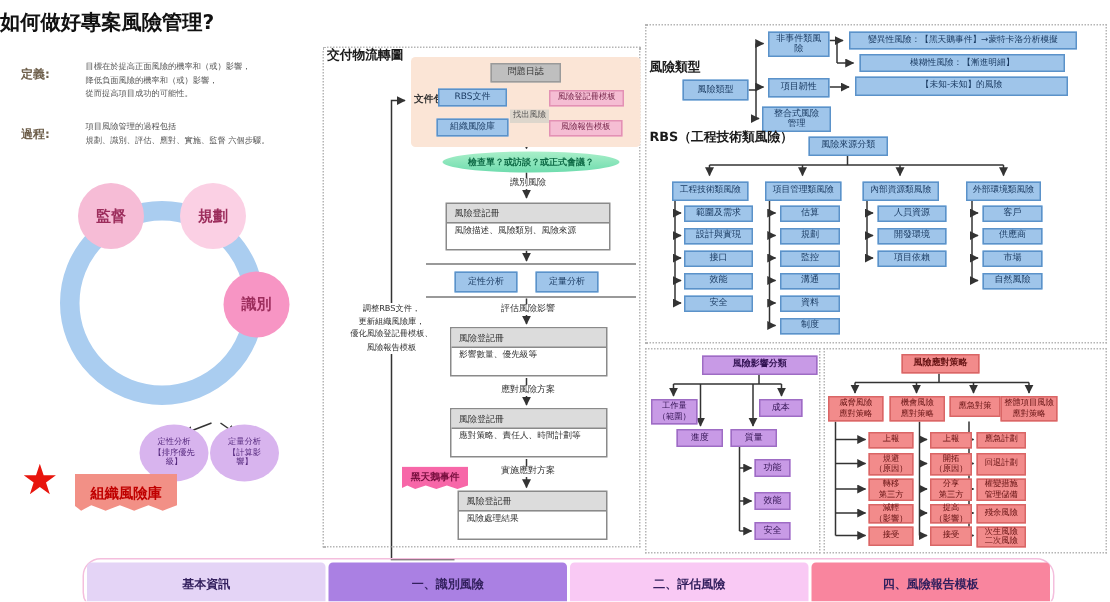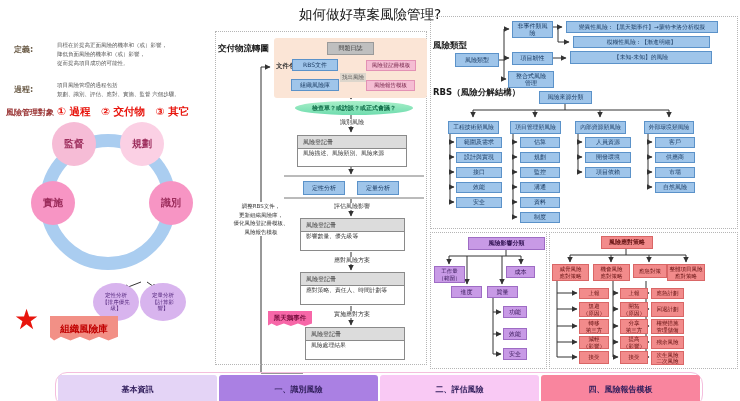--- a/index.html
+++ b/index.html
@@ -23,21 +23,21 @@
   .circ{position:absolute;width:44px;height:44px;border-radius:50%;display:flex;align-items:center;
         justify-content:center;font-size:10px;font-weight:bold;color:#9c2d5c;}
   .ell{position:absolute;width:46px;height:38px;border-radius:50%;background:#d8b4ee;color:#54277d;
        font-size:5.5px;display:flex;align-items:center;justify-content:center;text-align:center;
        white-space:pre-line;line-height:1.18;}
   .ring{position:absolute;left:40px;top:134px;width:110px;height:110px;border:13px solid #aacdf0;border-radius:50%;}
   .fbar{position:absolute;left:55px;top:372px;width:648px;height:35px;border:1px solid #f4bedd;
         border-radius:12px;display:flex;gap:2px;padding:2px;box-sizing:border-box;}
   .fseg{flex:1;display:flex;align-items:center;justify-content:center;font-size:8px;font-weight:bold;
         color:#33205e;border-radius:3px;}
-  .title{position:absolute;left:0;top:6px;width:740px;text-align:center;font-size:13.5px;font-weight:normal;color:#111;}
+  .title{position:absolute;left:0;top:6px;width:740px;font-size:13.5px;font-weight:bold;color:#111;}
 </style>
 </head>
 <body>
 
 <div class="stage">
 
   <svg class="abs" width="740" height="401" style="left:0;top:0">
     <defs>
       <marker id="ah" markerWidth="7" markerHeight="7" refX="5.5" refY="3" orient="auto">
         <path d="M0,0 L6,3 L0,6 Z" fill="#333"></path>
@@ -147,42 +147,37 @@
   <div class="title">如何做好專案風險管理?</div>
 
   <div class="abs" style="left:14px;top:44px;font-size:8px;font-weight:bold;color:#6e5f4b">定義:</div>
   <div class="abs" style="left:57px;top:41px;width:156px;font-size:5.5px;line-height:1.6;color:#555;white-space:pre-line">目標在於提高正面風險的機率和（或）影響，
 降低負面風險的機率和（或）影響，
 從而提高項目成功的可能性。</div>
   <div class="abs" style="left:14px;top:84px;font-size:8px;font-weight:bold;color:#6e5f4b">過程:</div>
   <div class="abs" style="left:57px;top:81px;width:156px;font-size:5.5px;line-height:1.6;color:#555;white-space:pre-line">項目風險管理的過程包括
 規劃、識別、評估、應對、實施、監督 六個步驟。</div>
 
-  <div class="abs" style="left:6px;top:105px;display:flex;align-items:baseline;gap:3px">
-    <span style="font-size:8px;font-weight:bold;color:#993333">風險管理對象</span>
-    <span style="font-size:10.5px;font-weight:bold;color:#e8150d">① 過程　② 交付物　③ 其它</span>
-  </div>
 
   <div class="ring"></div>
   <div class="circ" style="left:52px;top:122px;background:#f6bcd6">監督</div>
   <div class="circ" style="left:120px;top:122px;background:#fbd0e4">規劃</div>
-  <div class="circ" style="left:31px;top:181px;background:#f795c4">實施</div>
   <div class="circ" style="left:149px;top:181px;background:#f795c4">識別</div>
 
   <div class="ell" style="left:93px;top:283px">定性分析
 【排序優先
 級】</div>
   <div class="ell" style="left:140px;top:283px">定量分析
 【計算影
 響】</div>
 
   <div class="abs" style="left:14px;top:306px;font-size:28px;color:#e8150d;line-height:1">★</div>
   <div class="abs" style="left:50px;top:316px;width:68px;height:26px;background:#f29086;display:flex;align-items:center;justify-content:center;font-size:9.5px;font-weight:bold;color:#c00000;clip-path:polygon(0 0,100% 0,100% 80%,86% 94%,72% 80%,58% 94%,44% 80%,30% 94%,16% 80%,6% 94%,0 82%)">組織風險庫</div>
 
-  <div class="sec" style="left:218px;top:44px">交付物流轉圖</div>
+  <div class="sec" style="left:218px;top:33px">交付物流轉圖</div>
 
   <div class="abs" style="left:274px;top:38px;width:153px;height:60px;background:#fbe5d6;border-radius:3px"></div>
   <div class="abs" style="left:276px;top:62px;width:24px;font-size:6.5px;font-weight:bold;color:#333">文件包</div>
   <div class="box grayb" style="left:327px;top:42px;width:47px;height:13px">問題日誌</div>
   <div class="box blue" style="left:292px;top:59px;width:46px;height:12px">RBS文件</div>
   <div class="box blue" style="left:291px;top:79px;width:48px;height:12px">組織風險庫</div>
   <div class="box pinkt" style="left:366px;top:60px;width:50px;height:11px;font-size:5.5px">風險登記冊模板</div>
   <div class="box pinkt" style="left:366px;top:80px;width:49px;height:11px;font-size:5.5px">風險報告模板</div>
   <div class="box" style="left:340px;top:73px;width:26px;height:9px;background:#ddd6cc;color:#555;font-size:5.5px">找出風險</div>
 
@@ -225,21 +220,21 @@
   <div class="box blue" style="left:455px;top:53px;width:44px;height:14px">風險類型</div>
   <div class="box blue" style="left:512px;top:21px;width:41px;height:17px">非事件類風
 險</div>
   <div class="box blue" style="left:566px;top:21px;width:152px;height:12px;font-size:5.8px">變異性風險：【黑天鵝事件】→蒙特卡洛分析模擬</div>
   <div class="box blue" style="left:573px;top:36px;width:137px;height:12px;font-size:5.8px">模糊性風險：【漸進明細】</div>
   <div class="box blue" style="left:512px;top:52px;width:41px;height:13px">項目韌性</div>
   <div class="box blue" style="left:570px;top:51px;width:142px;height:13px;font-size:5.8px">【未知-未知】的風險</div>
   <div class="box blue" style="left:508px;top:71px;width:46px;height:17px">整合式風險
 管理</div>
 
-  <div class="sec" style="left:433px;top:88px">RBS（風險分解結構）</div>
+  <div class="sec" style="left:433px;top:88px">RBS（工程技術類風險）</div>
   <div class="box blue" style="left:539px;top:91px;width:53px;height:13px">風險來源分類</div>
 
   <div class="box blue" style="left:448px;top:121px;width:51px;height:13px;font-size:5.8px">工程技術類風險</div>
   <div class="box blue" style="left:456px;top:137px;width:46px;height:11px">範圍及需求</div>
   <div class="box blue" style="left:456px;top:152px;width:46px;height:11px">設計與實現</div>
   <div class="box blue" style="left:456px;top:167px;width:46px;height:11px">接口</div>
   <div class="box blue" style="left:456px;top:182px;width:46px;height:11px">效能</div>
   <div class="box blue" style="left:456px;top:197px;width:46px;height:11px">安全</div>
 
   <div class="box blue" style="left:510px;top:121px;width:51px;height:13px;font-size:5.8px">項目管理類風險</div>

